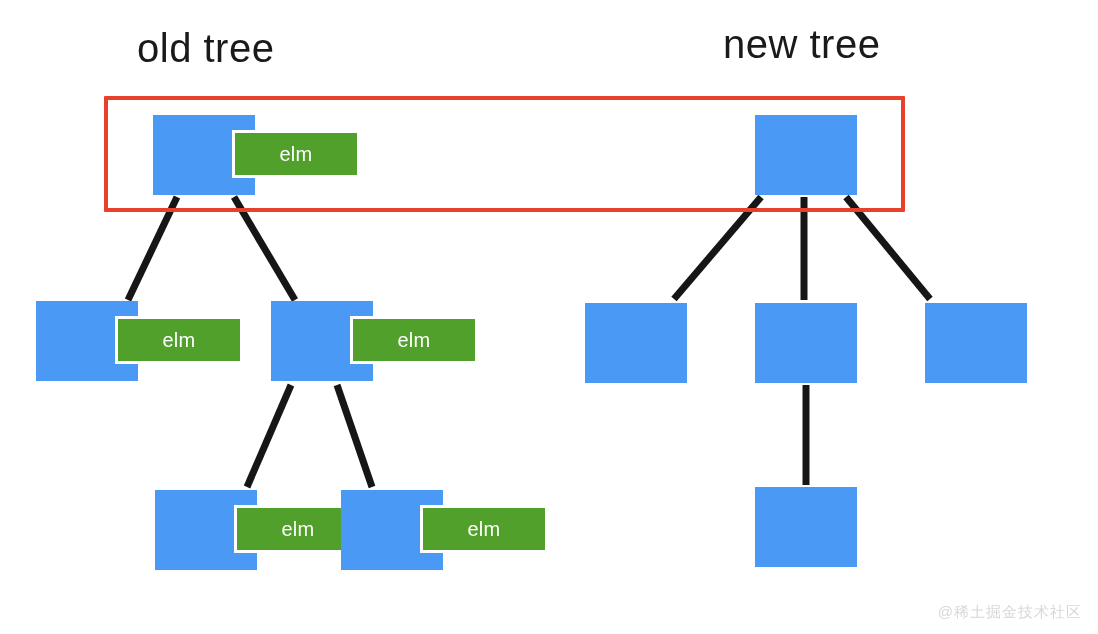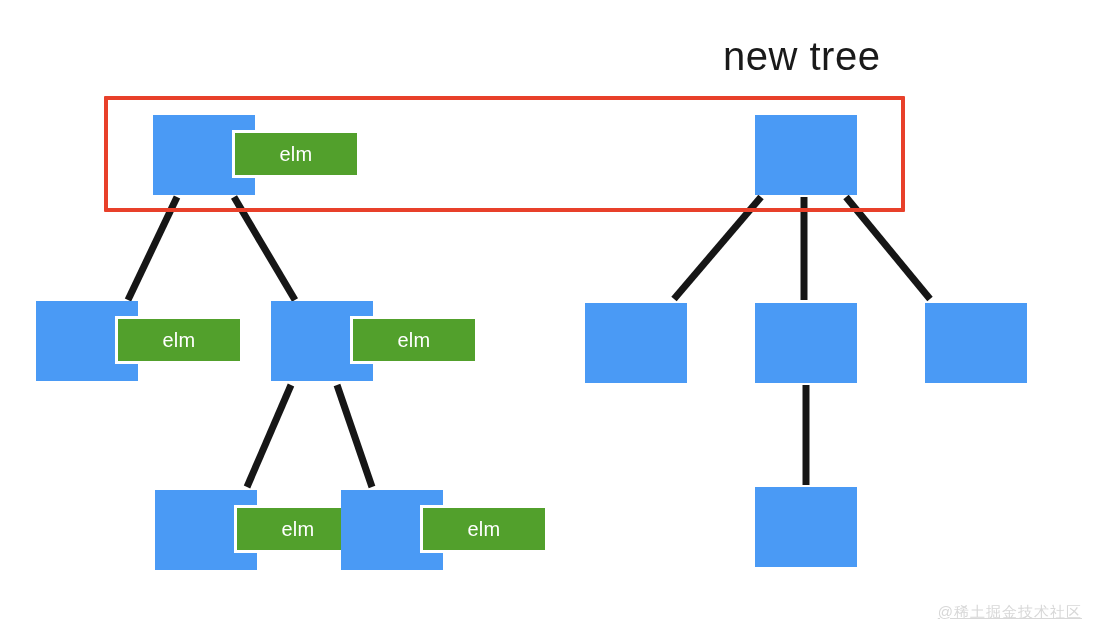--- a/index.html
+++ b/index.html
@@ -23,21 +23,21 @@
     position: absolute;
     font-family: "Liberation Sans", sans-serif;
     font-size: 40px;
     font-weight: 400;
     color: #1a1a1a;
     letter-spacing: 0.5px;
     white-space: nowrap;
     line-height: 1;
   }
   #title-old { left: 137px; top: 28px; }
-  #title-new { left: 723px; top: 36px; }
+  #title-new { left: 723px; top: 24px; }
 
   
   #highlight-box {
     position: absolute;
     left: 104px;
     top: 96px;
     width: 801px;
     height: 116px;
     border: 4px solid #e8402a;
     box-sizing: border-box;
@@ -93,28 +93,28 @@
   #watermark {
     position: absolute;
     right: 16px;
     bottom: 12px;
     font-family: "Liberation Sans", sans-serif;
     font-size: 15px;
     color: #d8d8d8;
     letter-spacing: 1px;
     white-space: nowrap;
     user-select: none;
-    text-decoration: underline;
   }
 </style>
 </head>
 <body>
 
 <div id="stage">
 
+  <div class="tree-title" id="title-old">old tree</div>
 
   <div class="tree-title" id="title-new">new tree</div>
 
   <svg id="connectors" viewBox="0 0 1098 634" xmlns="http://www.w3.org/2000/svg">
       <line x1="177" y1="197" x2="128" y2="300" stroke="#161616"></line>
       <line x1="234" y1="197" x2="295" y2="300" stroke="#161616"></line>
       <line x1="291" y1="385" x2="247" y2="487" stroke="#161616"></line>
       <line x1="337" y1="385" x2="372" y2="487" stroke="#161616"></line>
       <line x1="761" y1="197" x2="674" y2="299" stroke="#161616"></line>
       <line x1="804" y1="197" x2="804" y2="300" stroke="#161616"></line>

